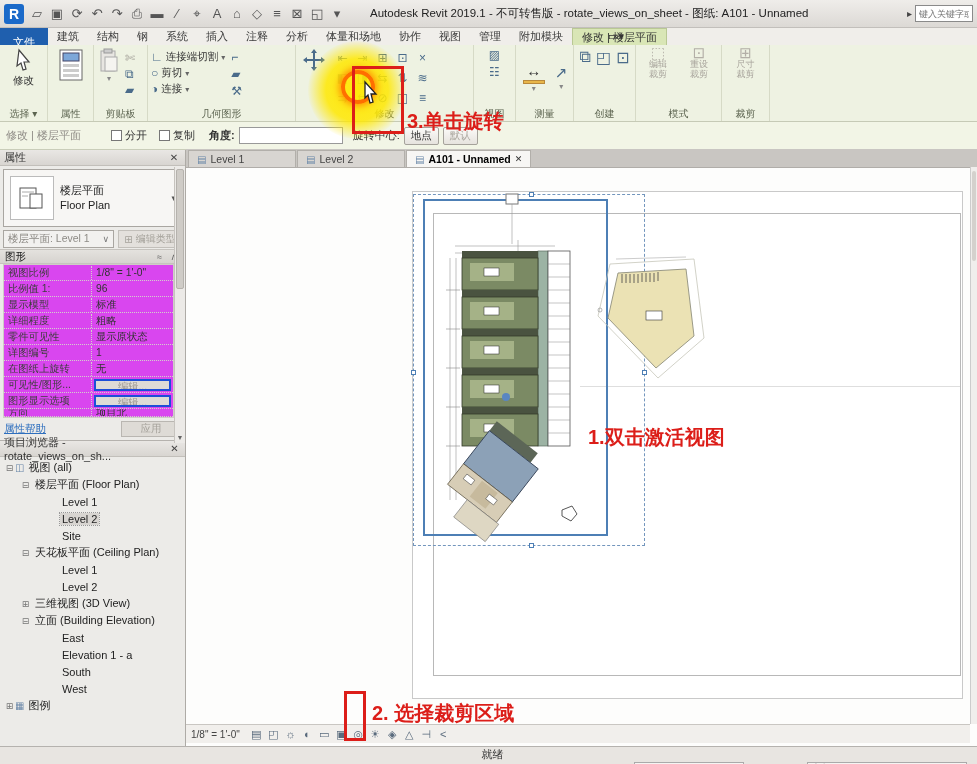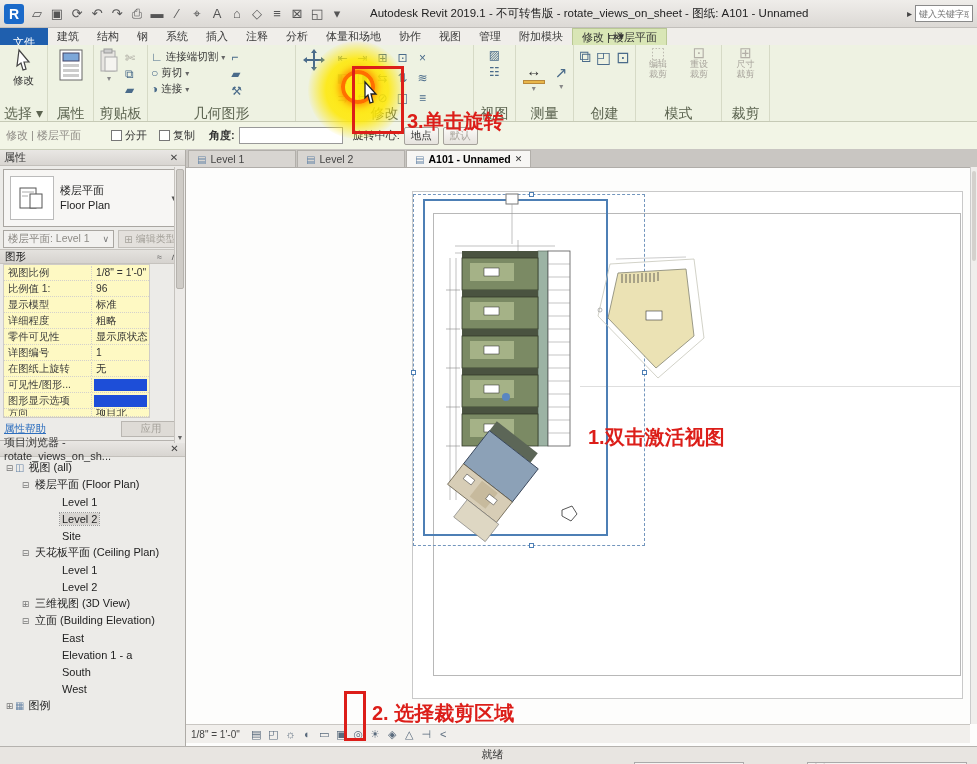--- a/index.html
+++ b/index.html
@@ -19,21 +19,21 @@
   
   .tabrow{position:absolute;left:0;top:28px;width:977px;height:17px;background:#f0eeea;display:flex;align-items:stretch;font-size:11px;}
   .rtab{padding:1px 9px;display:flex;align-items:center;color:#3c3c3c;cursor:default;}
   .rtab.file{background:#1f5fae;color:#fff;padding:14px 13px;}
   .rtab.context{background:#d9e6b6;color:#333;border:1px solid #b9c894;border-bottom:none;}
 
   
   .ribbon{position:absolute;left:0;top:45px;width:977px;height:77px;background:#eef2e2;border-bottom:1px solid #c6cab6;display:flex;}
   .rpanel{position:relative;height:100%;border-right:1px solid #d6dac6;display:flex;flex-direction:column;}
   .pbody{flex:1;display:flex;align-items:flex-start;padding:3px 3px 0 3px;}
-  .plabel{height:14px;font-size:14px;color:#5c6450;text-align:center;line-height:13px;white-space:nowrap;}
+  .plabel{height:14px;font-size:10px;color:#5c6450;text-align:center;line-height:13px;white-space:nowrap;}
   .bigbtn{display:flex;flex-direction:column;align-items:center;justify-content:flex-start;width:100%;}
   .bigbtn .cap{font-size:10.5px;color:#333;margin-top:2px;}
   .gi{color:#4a6b8a;font-size:12px;}
   .gray{color:#9a968f;}
   .geo-rows{display:flex;flex-direction:column;gap:2px;padding-top:2px;}
   .geo-row{display:flex;align-items:center;gap:3px;font-size:10.5px;color:#333;white-space:nowrap;}
   .geo-row .dd{font-size:8px;color:#666;}
   .mgrid{display:grid;grid-template-columns:repeat(5,19px);grid-auto-rows:19px;gap:1px;margin-left:4px;}
   .mgrid .mi{display:flex;align-items:center;justify-content:center;font-size:12px;color:#4a6b8a;}
   .stackbtn{width:38px;display:flex;flex-direction:column;align-items:center;color:#a8a49c;font-size:9px;line-height:10px;text-align:center;}
@@ -57,25 +57,25 @@
   .typesel{margin:3px;background:#f7f6f4;border:1px solid #a9a6a1;height:58px;display:flex;align-items:center;}
   .typesel .tsicon{width:44px;height:44px;margin:0 6px;background:#fff;border:1px solid #bbb;display:flex;align-items:center;justify-content:center;}
   .typesel .tname{font-size:11px;color:#222;line-height:15px;}
   .typesel .dd{margin-left:auto;margin-right:5px;color:#555;font-size:9px;}
   .instrow{display:flex;align-items:center;margin:1px 3px;gap:4px;}
   .instsel{flex:1;height:18px;border:1px solid #a9a6a1;background:#f2f1ef;color:#8e8b86;font-size:10.5px;display:flex;align-items:center;padding:0 4px;}
   .instsel .dd{margin-left:auto;font-size:9px;color:#777;}
   .edittype{width:64px;height:18px;border:1px solid #c2bfba;background:#e3e0dc;color:#a5a29b;font-size:10px;display:flex;align-items:center;justify-content:center;gap:3px;}
   .sechdr{height:15px;background:linear-gradient(#e4e2de,#d6d3cf);border-top:1px solid #c6c3be;border-bottom:1px solid #c6c3be;display:flex;align-items:center;padding:0 5px;font-size:10.5px;color:#222;}
   .sechdr .caps{margin-left:auto;color:#666;font-size:9px;letter-spacing:3px;}
-  .ptable{position:relative;margin-left:3px;width:147px;background:#fef9c3;border:1px solid #cfccc7;}
+  .ptable{position:relative;margin-left:3px;width:171px;background:#d946ef;border:1px solid #cfccc7;}
   .prow{display:flex;height:16px;border-bottom:1px dotted #d4d1cc;align-items:center;}
   .prow .pl{width:88px;padding-left:4px;font-size:10.3px;color:#3d3d3d;border-right:1px dotted #d4d1cc;white-space:nowrap;overflow:hidden;}
   .prow .pv{flex:1;padding-left:4px;font-size:10.3px;color:#333;white-space:nowrap;overflow:hidden;}
-  .prow.btn .pv{background:#dedbd6;border:6px solid #1d4ed8;color:#9a968f;text-align:center;padding:0;margin:15px 2px;height:12px;line-height:12px;}
+  .prow.btn .pv{background:#dedbd6;border:2px solid #1d4ed8;color:#9a968f;text-align:center;padding:0;margin:15px 2px;height:12px;line-height:12px;}
   .prow.cut{height:8px;overflow:hidden;}
   .vscroll{position:absolute;background:#eceae7;border-left:1px solid #c6c3be;width:11px;}
   .vthumb{position:absolute;left:1px;width:8px;background:#cfccc7;border:1px solid #b5b2ad;border-radius:2px;}
   .varrow{position:absolute;left:0;width:10px;height:10px;color:#666;font-size:7px;text-align:center;line-height:10px;}
   .helprow{display:flex;align-items:center;margin:3px 4px;}
   .helplink{color:#2e6fbe;text-decoration:underline;font-size:10.5px;}
   .applybtn{margin-left:auto;width:60px;height:16px;background:#dedbd6;border:1px solid #b9b6b1;color:#a5a29b;font-size:10.5px;display:flex;align-items:center;justify-content:center;}
   .tree{padding-top:2px;font-size:11px;position:relative;}
   .titem{height:17px;display:flex;align-items:center;white-space:nowrap;}
   .titem .exp{width:11px;font-size:9px;color:#777;text-align:center;flex:0 0 11px;}

